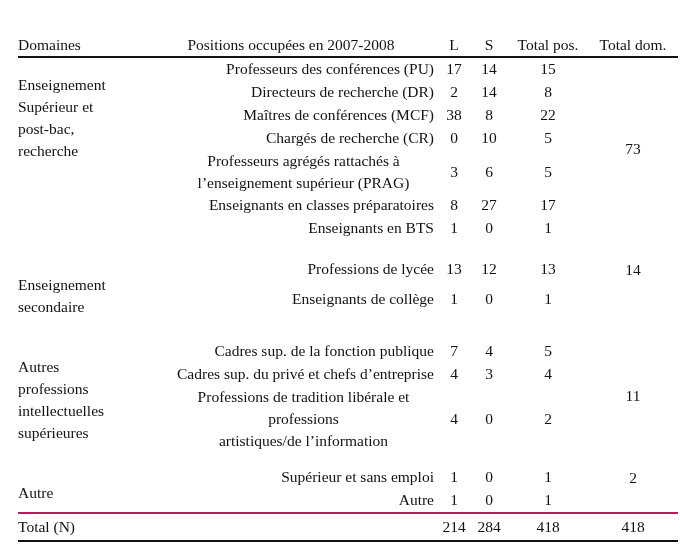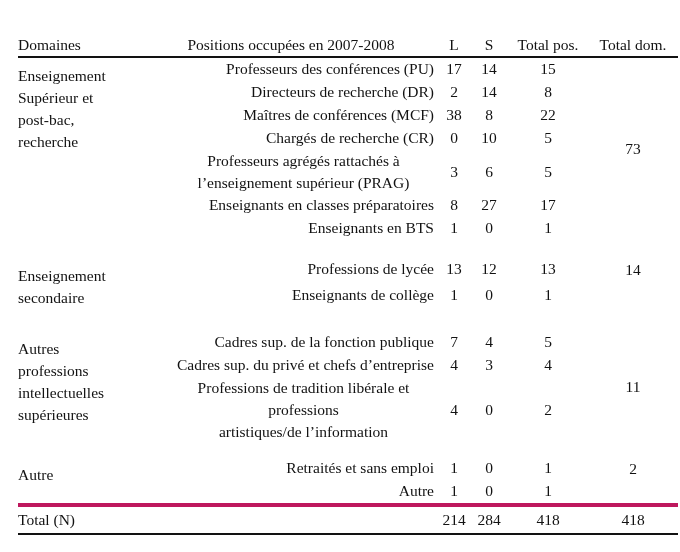--- a/index.html
+++ b/index.html
@@ -39,21 +39,21 @@
   thead tr { border-bottom: 2px solid #121212; }
 
   .al { text-align: left; }
   .ar { padding-right: 4px; }
   .ac { text-align: center; }
 
   td.domain-cell {
     text-align: left;
     vertical-align: top;
     white-space: pre-line;
-    padding-top: 7px;
+    padding-top: 16px;
     margin-top: 8px;
   }
   td.position-cell {
     text-align: right;
     padding-right: 4px;
     white-space: pre-line;
   }
   td.position-cell.multi {
     text-align: center;
     padding-left: 25px;
@@ -67,21 +67,21 @@
   td.totaldom-cell.va-middle { vertical-align: middle; }
   td.totaldom-cell.va-top { vertical-align: top; padding-top: 1px; }
 
   tr.spacer-row td { height: 18px; }
   tr.spacer-row.sp-2 td { height: 22px; }
   tr.spacer-row.sp-3 td { height: 14px; }
 
   tfoot tr.total-row td {
     height: 26px;
     vertical-align: middle;
-    border-top: 4px solid #be185d;
+    border-top: 2px solid #be185d;
     border-bottom: 2px solid #121212;
   }
 </style>
 </head>
 <body>
 
 <table class="paper-table">
   <colgroup>
     <col class="c-domain">
     <col class="c-position">
@@ -194,21 +194,21 @@
 artistiques/de l’information</td>
         <td class="num-cell vmid">4</td>
         <td class="num-cell vmid">0</td>
         <td class="num-cell vmid">2</td>
       </tr>
       <tr class="spacer-row sp-3">
         <td colspan="6"></td>
       </tr>
       <tr class="data-row">
         <td class="domain-cell" rowspan="2">Autre</td>
-        <td class="position-cell">Retraités et sans emploi</td>
+        <td class="position-cell">Supérieur et sans emploi</td>
         <td class="num-cell">1</td>
         <td class="num-cell">0</td>
         <td class="num-cell">1</td>
         <td class="totaldom-cell va-top" rowspan="2">2</td>
       </tr>
       <tr class="data-row">
         <td class="position-cell">Autre</td>
         <td class="num-cell">1</td>
         <td class="num-cell">0</td>
         <td class="num-cell">1</td>

